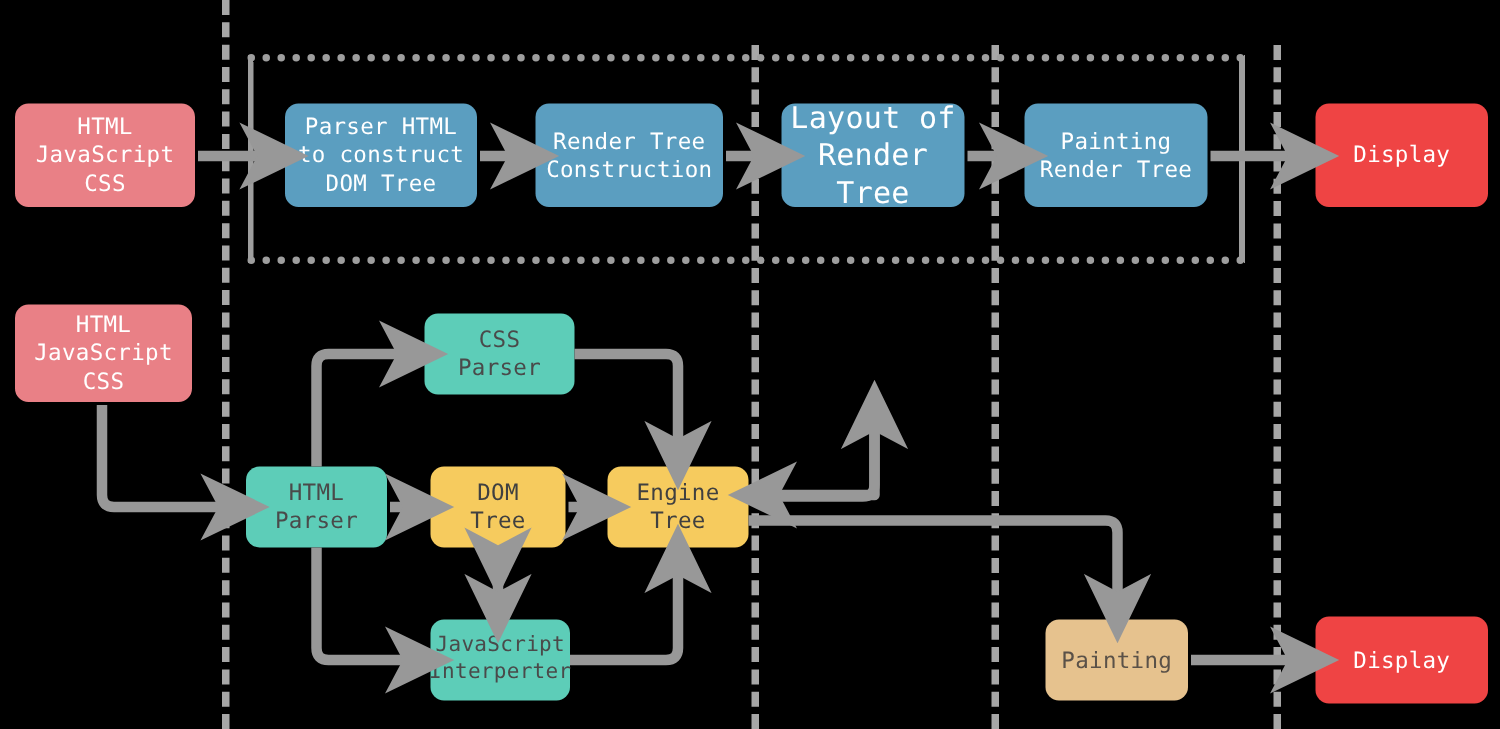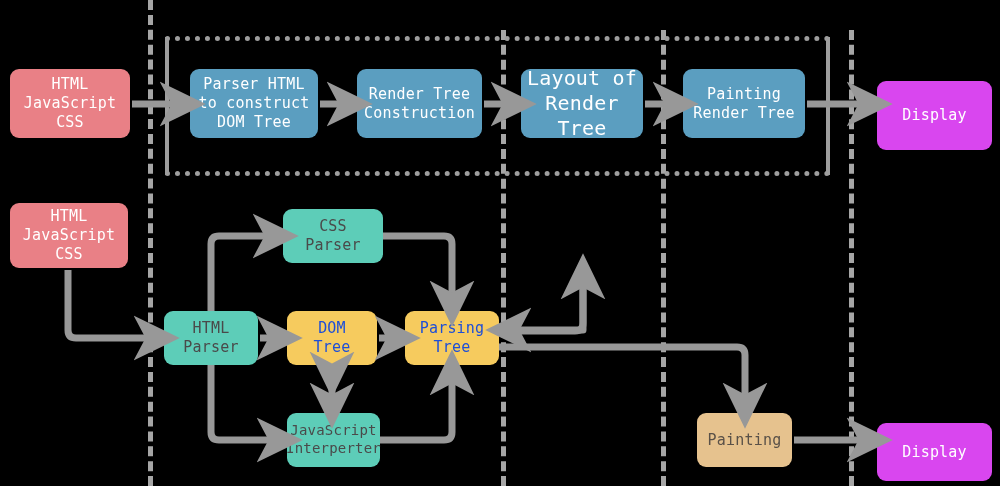--- a/index.html
+++ b/index.html
@@ -17,23 +17,23 @@
     display:flex;
     align-items:center;
     justify-content:center;
     text-align:center;
     line-height:1.26;
     white-space:pre-line;
     letter-spacing:.2px;
   }
   .t-red   {background:#E98086;color:#FFFFFF;}
   .t-blue  {background:#5B9EC0;color:#FFFFFF;}
-  .t-slate {background:#d946ef;color:#FFFFFF;margin-top:12px;}
+  .t-slate {background:#ef4444;color:#FFFFFF;}
   .t-teal  {background:#5DCDB8;color:#4A4A4A;}
-  .t-yellow{background:#F6CB5E;color:#1d4ed8;}
+  .t-yellow{background:#F6CB5E;color:#404040;}
   .t-tan   {background:#E6C28E;color:#5A5148;}
 
   .group-title{
     position:absolute;
     color:#2E2E2E;
     font-size:17px;
     letter-spacing:1px;
     white-space:nowrap;
   }
   
@@ -92,21 +92,21 @@
   <div class="node t-teal" style="left:283px;top:209px;width:100px;height:54px;font-size:15px;">CSS
 Parser</div>
 
 
   <div class="node t-teal" style="left:164px;top:311px;width:94px;height:54px;font-size:15px;">HTML
 Parser</div>
 
   <div class="node t-yellow" style="left:287px;top:311px;width:90px;height:54px;font-size:15px;">DOM
 Tree</div>
 
-  <div class="node t-yellow" style="left:405px;top:311px;width:94px;height:54px;font-size:15px;">Parsing
+  <div class="node t-yellow" style="left:405px;top:311px;width:94px;height:54px;font-size:15px;">Engine
 Tree</div>
 
   <div class="node t-teal" style="left:287px;top:413px;width:93px;height:54px;font-size:14px;">JavaScript
 Interperter</div>
 
   <div class="node t-tan" style="left:697px;top:413px;width:95px;height:54px;font-size:15px;">Painting</div>
 
   <div class="node t-slate" style="left:877px;top:411px;width:115px;height:58px;font-size:15px;">Display</div>
 
   <svg class="overlay" viewBox="0 0 1000 486">

